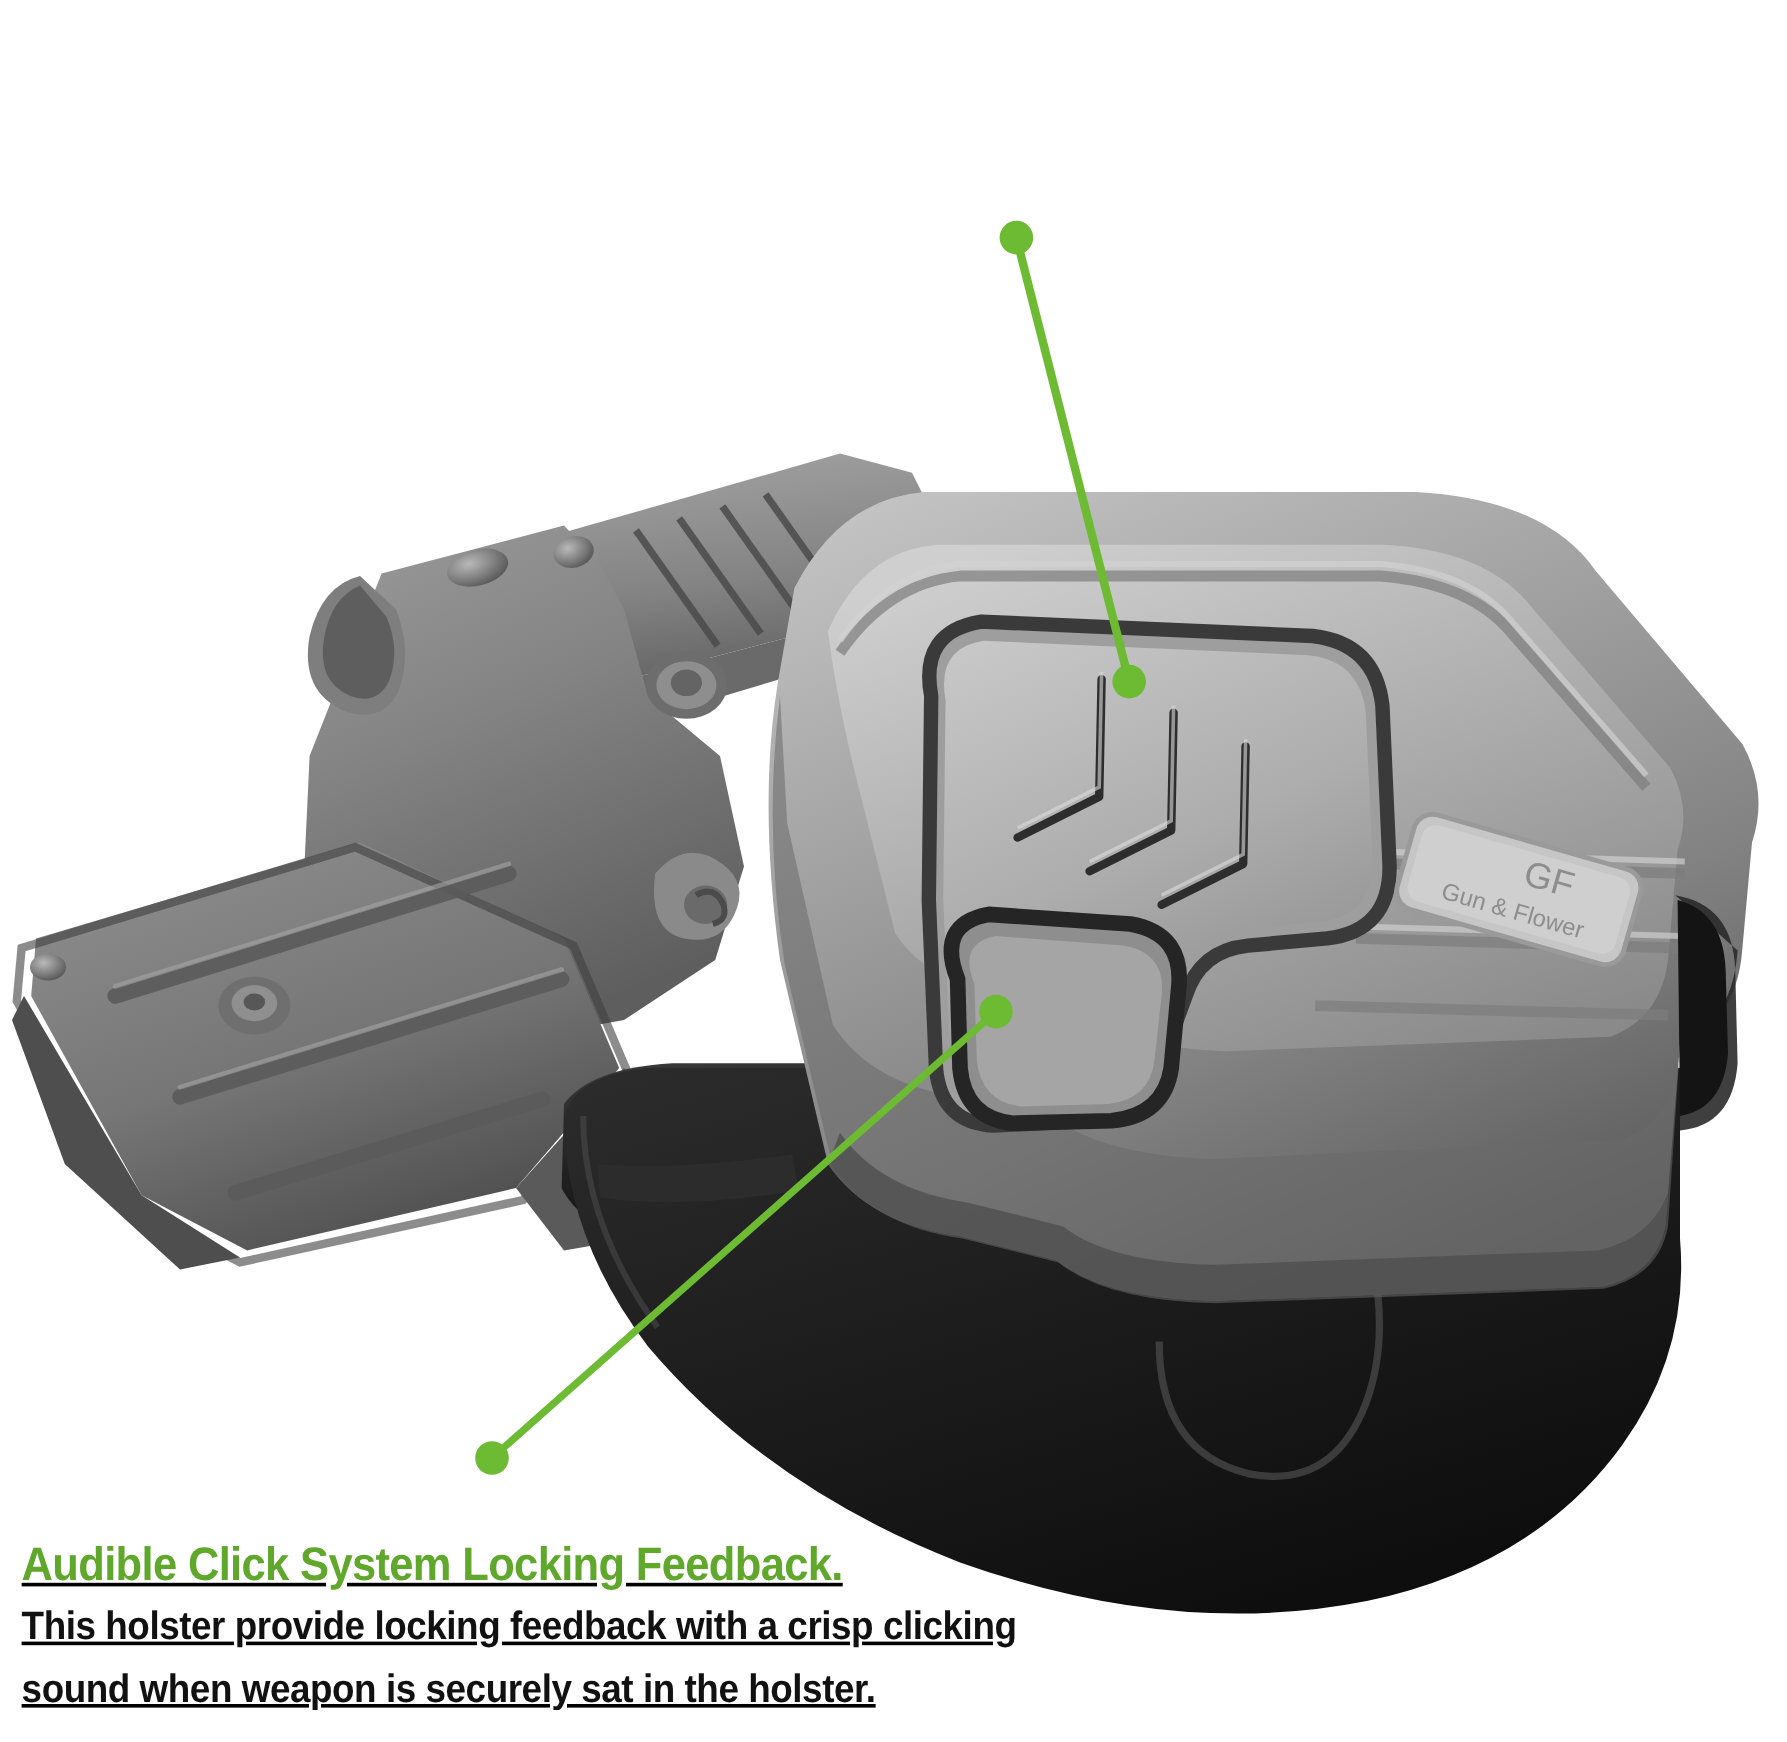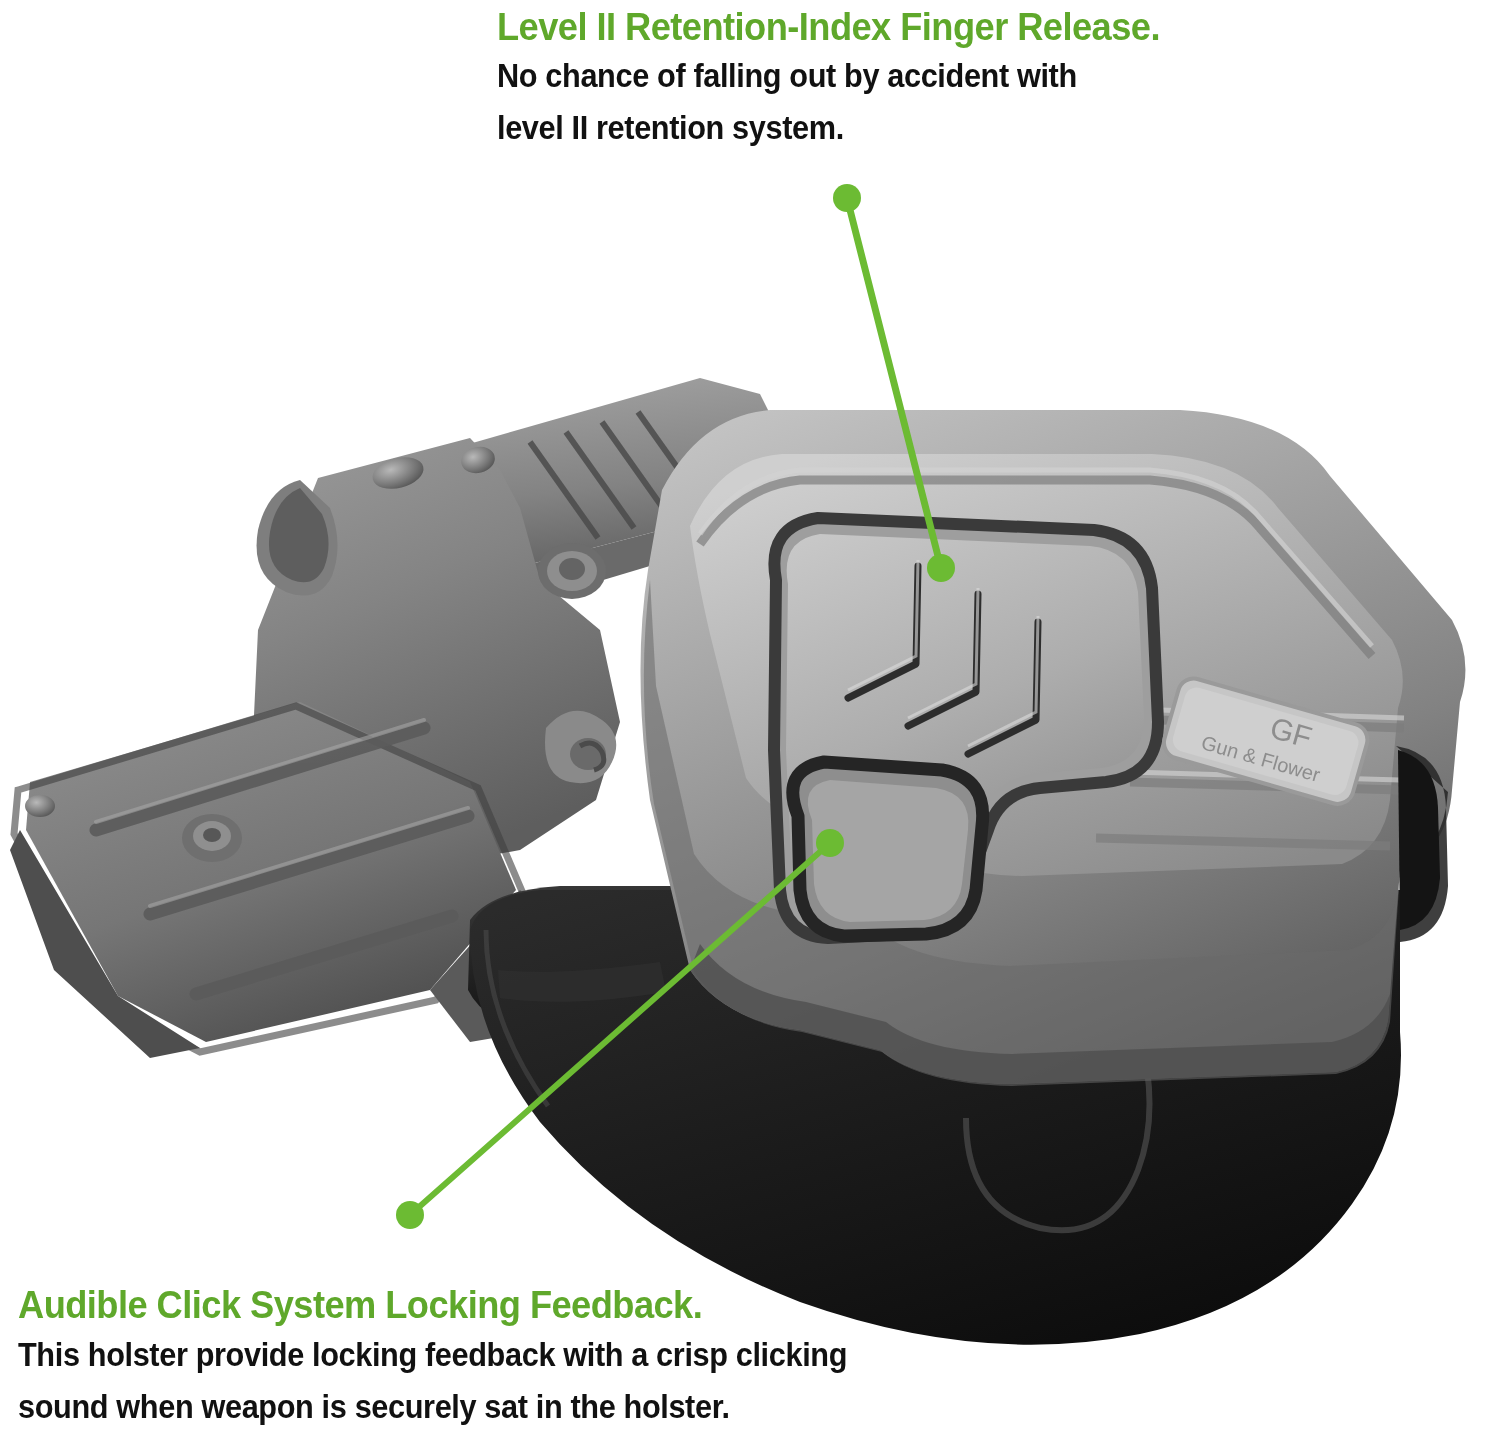--- a/index.html
+++ b/index.html
@@ -26,21 +26,21 @@
     letter-spacing:-0.4px;
     white-space:nowrap;
     transform:scaleX(.93);
     transform-origin:left center;
   }
 
   #co-top{left:497px;top:4px;}
   #co-top .head{font-size:39px;line-height:46px;}
   #co-top .body-line{font-size:33px;line-height:52px;}
 
-  #co-bottom{left:18px;top:1281px;}
+  #co-bottom{left:18px;top:1281px;text-decoration:underline;}
   #co-bottom .head{font-size:39px;line-height:48px;}
   #co-bottom .body-line{font-size:33px;line-height:52px;}
 
   
   #leaders{position:absolute;left:0;top:0;width:1489px;height:1452px;pointer-events:none;}
 
   
   #product{position:absolute;left:0;top:330px;width:1489px;height:1060px;}
   #product svg{display:block;width:100%;height:100%;}
 </style>
@@ -261,25 +261,20 @@
   <svg id="leaders" viewBox="0 0 1489 1452">
     <line x1="847" y1="198" x2="941" y2="568" stroke="#6cbb33" stroke-width="7" stroke-linecap="round"></line>
     <circle cx="847" cy="198" r="14" fill="#6cbb33"></circle>
     <circle cx="941" cy="568" r="14" fill="#6cbb33"></circle>
 
     <line x1="410" y1="1215" x2="830" y2="843" stroke="#6cbb33" stroke-width="6" stroke-linecap="round"></line>
     <circle cx="410" cy="1215" r="14" fill="#6cbb33"></circle>
     <circle cx="830" cy="843" r="14" fill="#6cbb33"></circle>
   </svg>
 
-  <div class="callout" id="co-top">
-    <div class="head">Level II Retention-Index Finger Release.</div>
-    <div class="body-line">No chance of falling out by accident with</div>
-    <div class="body-line">level II retention system.</div>
-  </div>
 
   <div class="callout" id="co-bottom">
     <div class="head">Audible Click System Locking Feedback.</div>
     <div class="body-line">This holster provide locking feedback with a crisp clicking</div>
     <div class="body-line">sound when weapon is securely sat in the holster.</div>
   </div>
 
 </div>
 
 </body></html>

